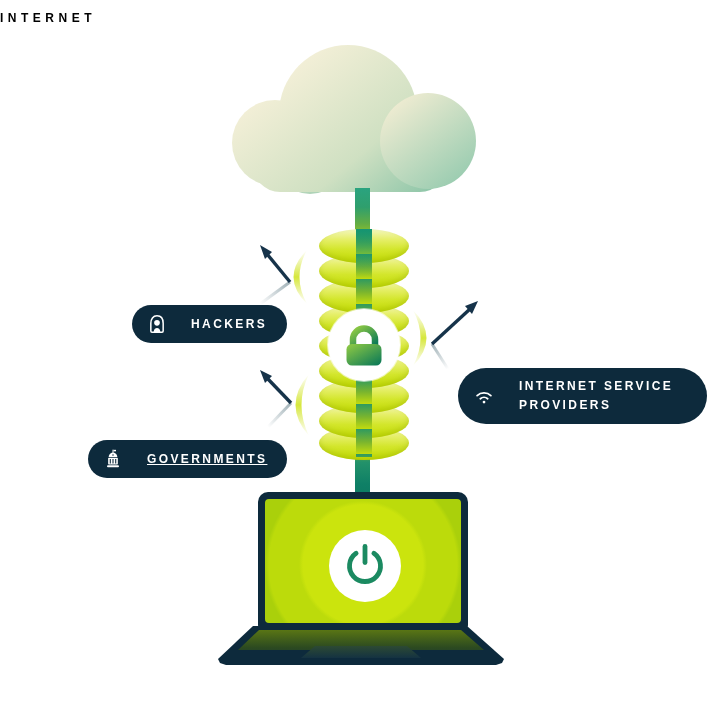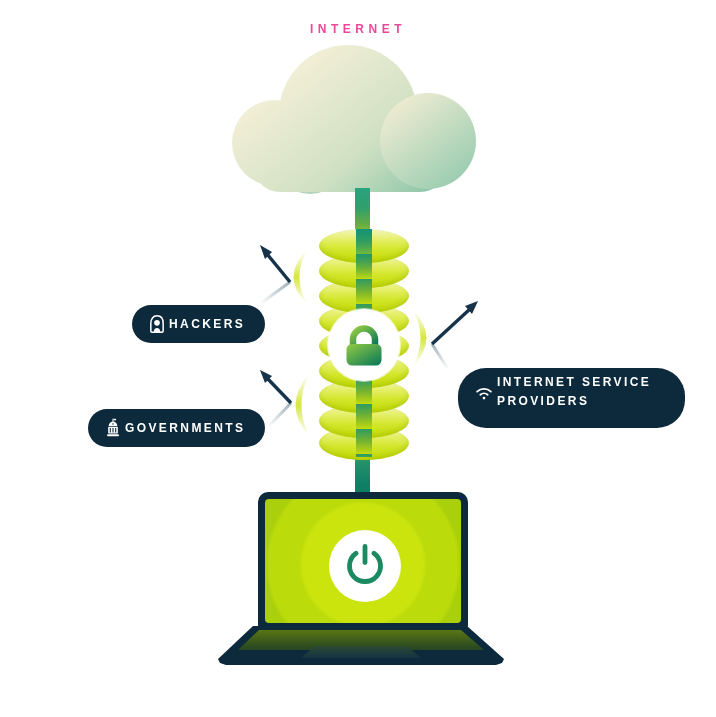--- a/index.html
+++ b/index.html
@@ -1,22 +1,22 @@
 <!DOCTYPE html>
 <html style="--navy: #0d2a3c; --lime: #cde30a; --teal: #17957a; --cloud_cream: #f3efd8; --cloud_green: #85c3a6; --lock_green_light: #93cc43; --lock_green_dark: #0c7a57; --arrow_navy: #16334a;"><head>
 <meta charset="utf-8">
 <style>
   html,body{margin:0;padding:0;background:#ffffff;}
   .stage{
     position:relative;width:716px;height:717px;overflow:hidden;background:#ffffff;
     font-family:"Liberation Sans", sans-serif;
   }
   .cap-label{
-    position:absolute;left:0;width:716px;text-align:center;
-    font-size:12px;font-weight:700;letter-spacing:4.5px;color:#ec4899;margin-top:11px;
+    position:absolute;left:0;width:716px;
+    font-size:12px;font-weight:700;letter-spacing:4.5px;color:#000000;
   }
   .cap-top{top:11px;}
   .cap-bottom{top:687px;}
 
   
   .cloud{position:absolute;left:230px;top:40px;z-index:1;}
   .stem{position:absolute;left:355px;width:15px;}
   .stem-top{top:188px;height:48px;z-index:2;
     background:linear-gradient(180deg,#2aa37f 0%,#2f9f6d 40%,#63ad43 75%,#9ac526 100%);}
   .stem-bottom{top:450px;height:48px;z-index:2;
@@ -42,27 +42,27 @@
   }
 
   
   .arrow-svg{position:absolute;z-index:5;}
   .a-ul{left:250px;top:238px;}
   .a-r{left:410px;top:298px;}
   .a-ll{left:250px;top:366px;}
 
   
   .badge{
-    position:absolute;display:inline-flex;align-items:center;gap:2px;
+    position:absolute;display:inline-flex;align-items:center;gap:24px;
     background:var(--navy,#0d2a3c);color:#ffffff;border-radius:28px;
     font-size:12px;font-weight:700;letter-spacing:2.4px;z-index:9;
   }
   .badge-hackers{left:132px;top:305px;height:38px;padding:0 20px 0 15px;}
-  .badge-governments{left:88px;top:409px;height:38px;padding:0 20px 0 15px;}
-  .badge-isp{left:458px;top:368px;height:48px;padding:0 16px 12px 15px;}
+  .badge-governments{left:88px;top:440px;height:38px;padding:0 20px 0 15px;text-decoration:underline;}
+  .badge-isp{left:458px;top:368px;height:56px;padding:0 16px 0 15px;}
   .badge .bicon{flex:0 0 auto;display:block;}
   .isp-text{width:172px;line-height:19px;}
 
   
   .laptop-screen{
     position:absolute;left:258px;top:492px;width:210px;height:136px;z-index:4;
     background:var(--navy,#0d2a3c);border-radius:10px 10px 3px 3px;
   }
   .screen-inner{
     position:absolute;left:7px;top:7px;right:7px;bottom:5px;border-radius:4px;

